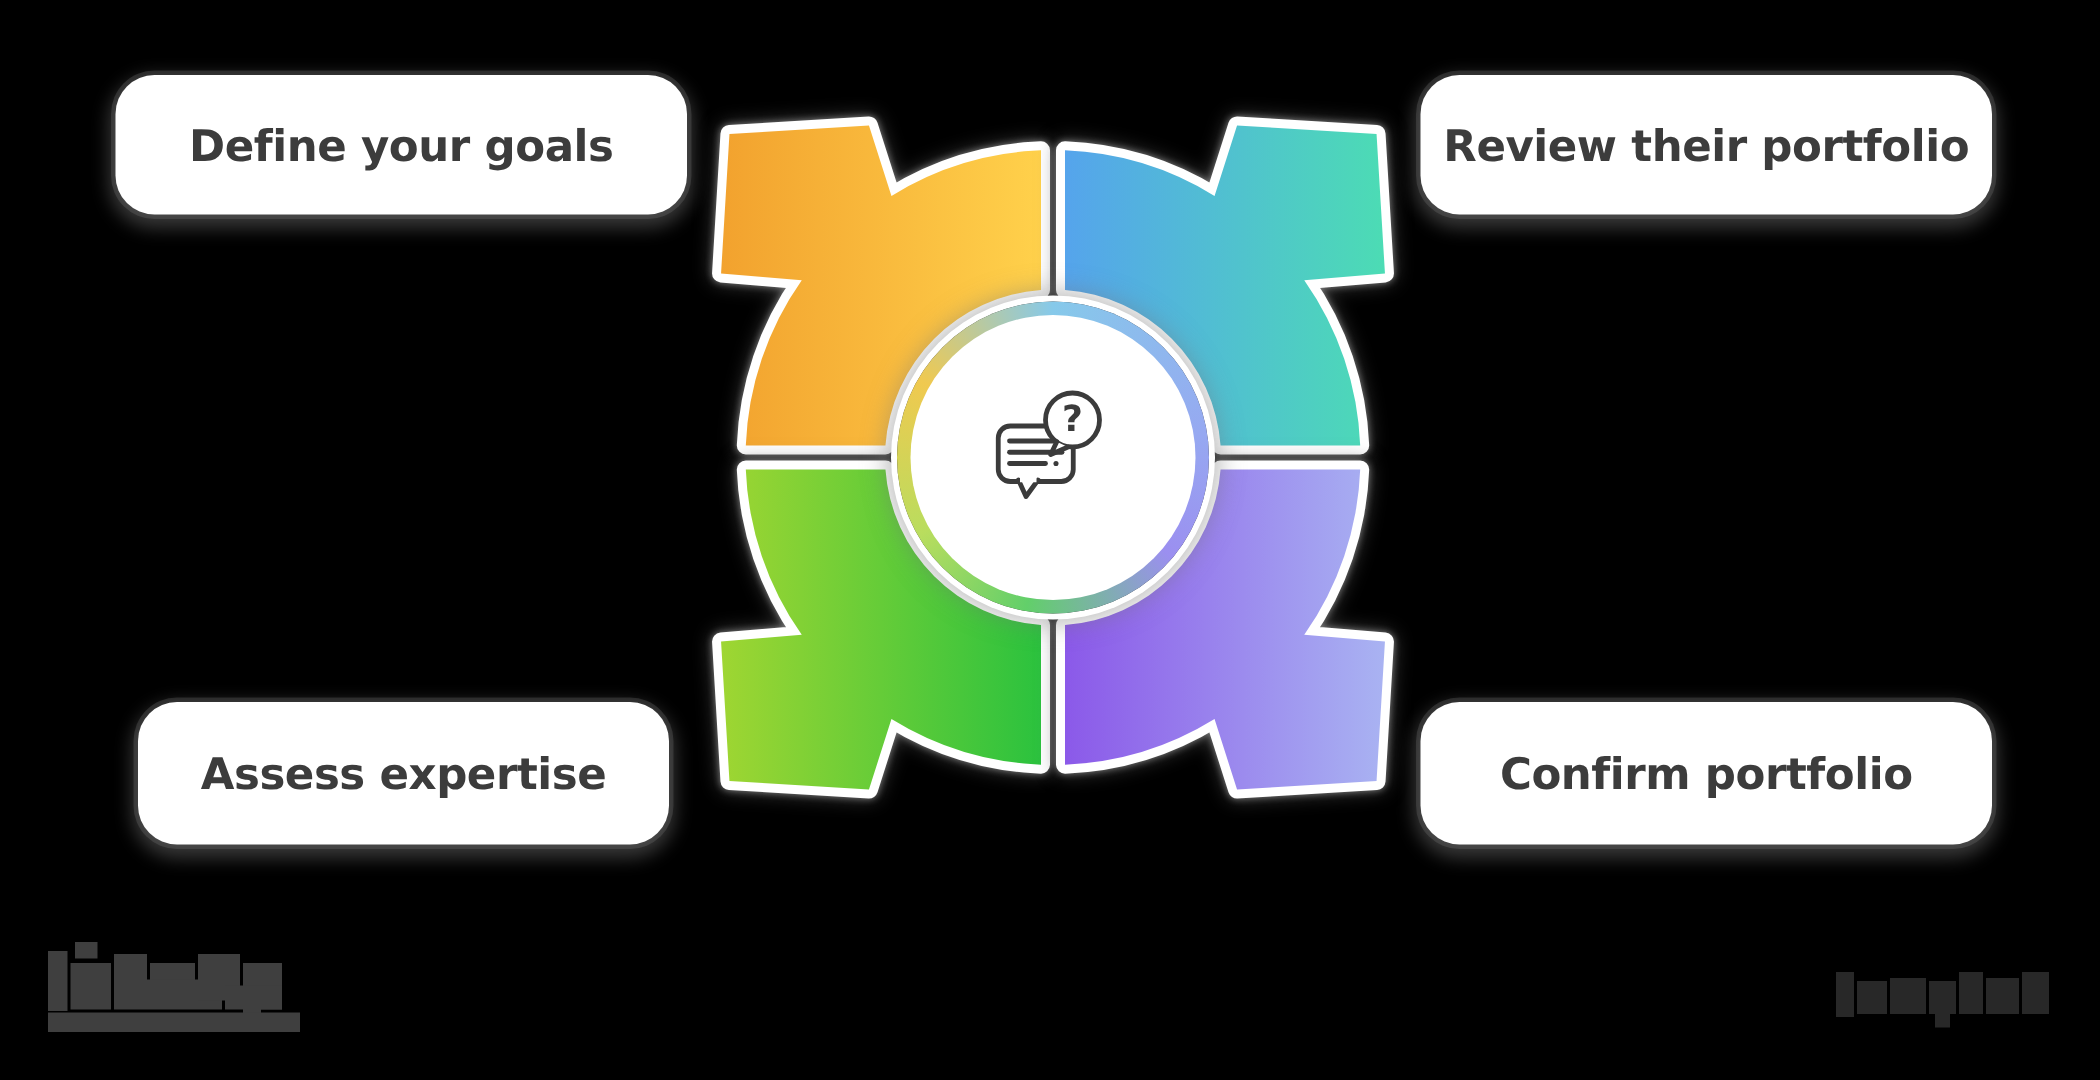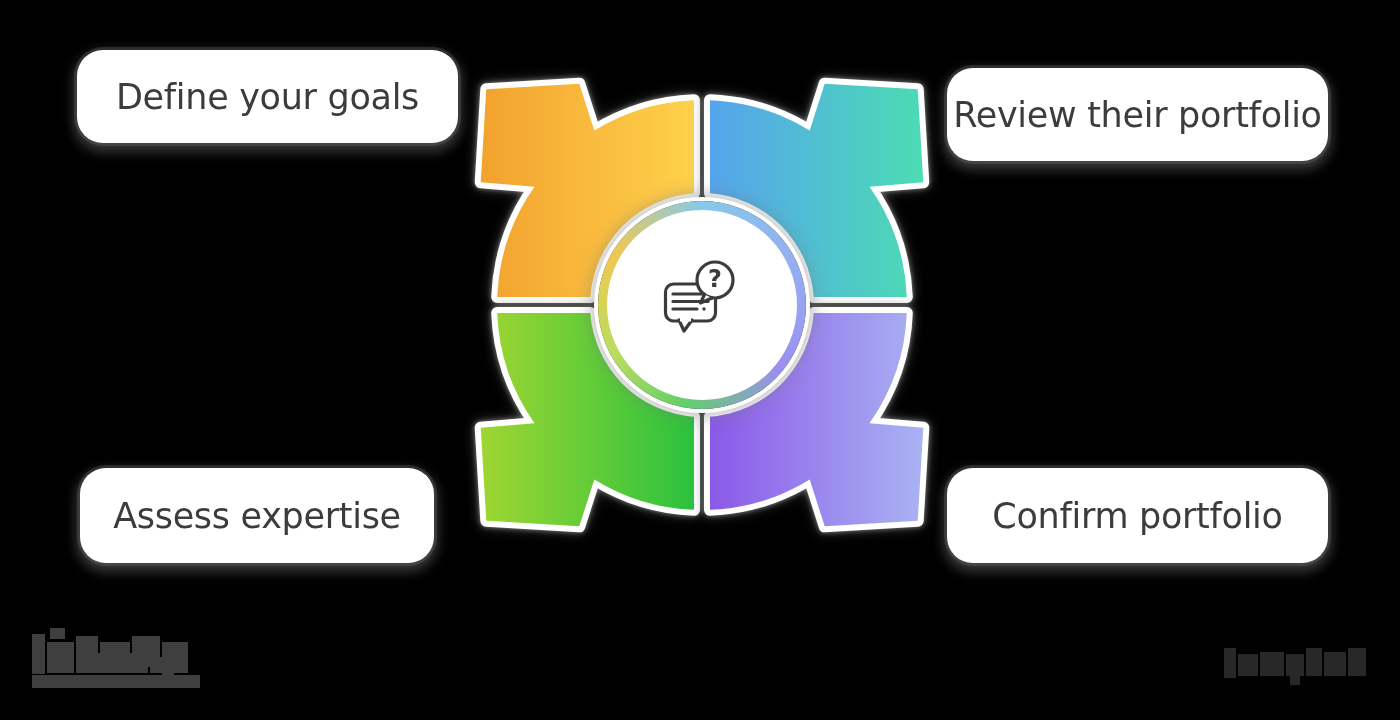--- a/index.html
+++ b/index.html
@@ -7,25 +7,25 @@
     position:relative;width:1400px;height:720px;background:#000;
     overflow:hidden;font-family:"DejaVu Sans","Liberation Sans",sans-serif;
   }
   
   .card{
     position:absolute;background:#fff;border-radius:26px;
     display:flex;align-items:center;justify-content:center;
     box-shadow:0 0 0 3px rgba(120,120,120,.28), 0 5px 12px 4px rgba(125,125,125,.45);
   }
   .card span{
-    font-size:35px;font-weight:normal;color:#3c3c3c;letter-spacing:-.3px;white-space:nowrap;
+    font-size:29px;font-weight:bold;color:#3c3c3c;letter-spacing:-.3px;white-space:nowrap;
   }
   .card-tl{left:77px;top:50px;width:381px;height:93px;}
-  .card-tr{left:947px;top:68px;width:381px;height:93px;text-align:right;}
-  .card-bl{left:80px;top:468px;width:354px;height:95px;}
+  .card-tr{left:947px;top:50px;width:381px;height:93px;text-align:right;}
+  .card-bl{left:92px;top:468px;width:354px;height:95px;}
   .card-br{left:947px;top:468px;width:381px;height:95px;}
   
   .arrow{
     position:absolute;width:250px;height:250px;overflow:visible;
     filter:drop-shadow(0 0 2.5px rgba(150,150,150,.8)) drop-shadow(0 0 6px rgba(110,110,110,.55));
   }
   .arrow-tl{left:452px;top:65px;transform:scaleX(-1);}
   .arrow-tr{left:702px;top:65px;}
   .arrow-bl{left:452px;top:295px;transform:scale(-1,-1);}
   .arrow-br{left:702px;top:295px;transform:scaleY(-1);}

